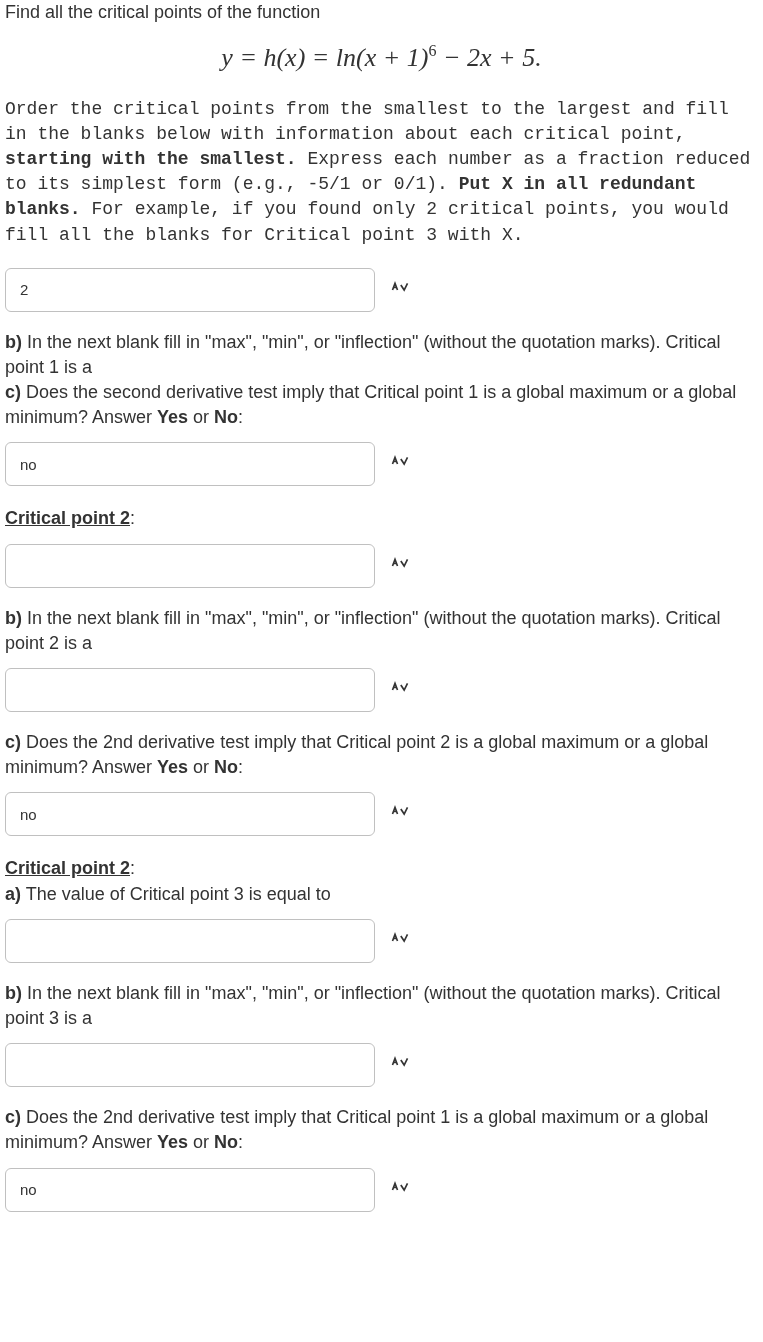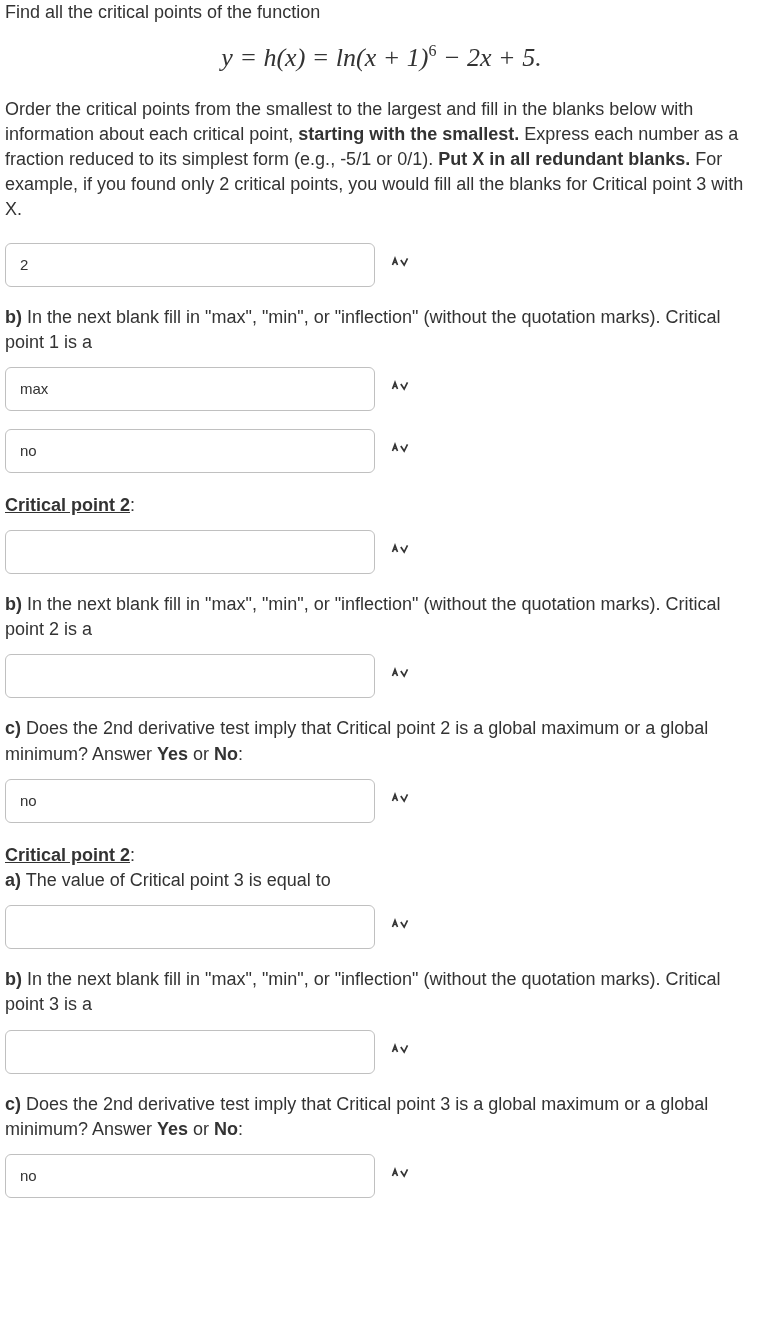--- a/index.html
+++ b/index.html
@@ -24,20 +24,21 @@
       font-style: italic;
       font-size: 26px;
       margin: 15px 0 20px 0;
     }
     .equation sup {
       font-size: 16px;
       font-style: normal;
     }
     .paragraph {
       margin-bottom: 20px;
+      font-family: Liberation Mono, monospace;
     }
     .cp-heading {
       text-decoration: underline;
       font-weight: bold;
     }
     .part-label {
       font-weight: bold;
     }
     .input-row {
       display: flex;
@@ -87,29 +88,22 @@
   <div class="input-row">
     <input class="text-input" type="text" value="2" style="">
     <span class="input-icon">
       <svg viewBox="0 0 24 24" fill="none" stroke="#333" stroke-width="2">
           <path d="M3 12 L6 4 L9 12 M4.5 9 L7.5 9 M13 6 L17 12 L21 4"></path>
         </svg>
     </span>
   </div>
 
   <div><span class="part-label">b)</span><span> In the next blank fill in "max", "min", or "inflection" (without the quotation marks). Critical point 1 is a</span></div>
-  <div class="input-row">
-    <input class="text-input" type="text" value="max" style="">
-    <span class="input-icon">
-      <svg viewBox="0 0 24 24" fill="none" stroke="#333" stroke-width="2">
-          <path d="M3 12 L6 4 L9 12 M4.5 9 L7.5 9 M13 6 L17 12 L21 4"></path>
-        </svg>
-    </span>
-  </div>
 
+  <div><span class="part-label">c)</span><span> Does the second derivative test imply that Critical point 1 is a global maximum or a global minimum? Answer </span><b>Yes</b><span> or </span><b>No</b><span>:</span></div>
   <div class="input-row">
     <input class="text-input" type="text" value="no" style="">
     <span class="input-icon">
       <svg viewBox="0 0 24 24" fill="none" stroke="#333" stroke-width="2">
           <path d="M3 12 L6 4 L9 12 M4.5 9 L7.5 9 M13 6 L17 12 L21 4"></path>
         </svg>
     </span>
   </div>
 </div>
 
@@ -160,21 +154,21 @@
   <div><span class="part-label">b)</span><span> In the next blank fill in "max", "min", or "inflection" (without the quotation marks). Critical point 3 is a</span></div>
   <div class="input-row">
     <input class="text-input" type="text" value="" style="">
     <span class="input-icon">
       <svg viewBox="0 0 24 24" fill="none" stroke="#333" stroke-width="2">
           <path d="M3 12 L6 4 L9 12 M4.5 9 L7.5 9 M13 6 L17 12 L21 4"></path>
         </svg>
     </span>
   </div>
 
-  <div><span class="part-label">c)</span><span> Does the 2nd derivative test imply that Critical point 3 is a global maximum or a global minimum? Answer </span><b>Yes</b><span> or </span><b>No</b><span>:</span></div>
+  <div><span class="part-label">c)</span><span> Does the 2nd derivative test imply that Critical point 1 is a global maximum or a global minimum? Answer </span><b>Yes</b><span> or </span><b>No</b><span>:</span></div>
   <div class="input-row">
     <input class="text-input" type="text" value="no" style="">
     <span class="input-icon">
       <svg viewBox="0 0 24 24" fill="none" stroke="#333" stroke-width="2">
           <path d="M3 12 L6 4 L9 12 M4.5 9 L7.5 9 M13 6 L17 12 L21 4"></path>
         </svg>
     </span>
   </div>
 </div>
 

